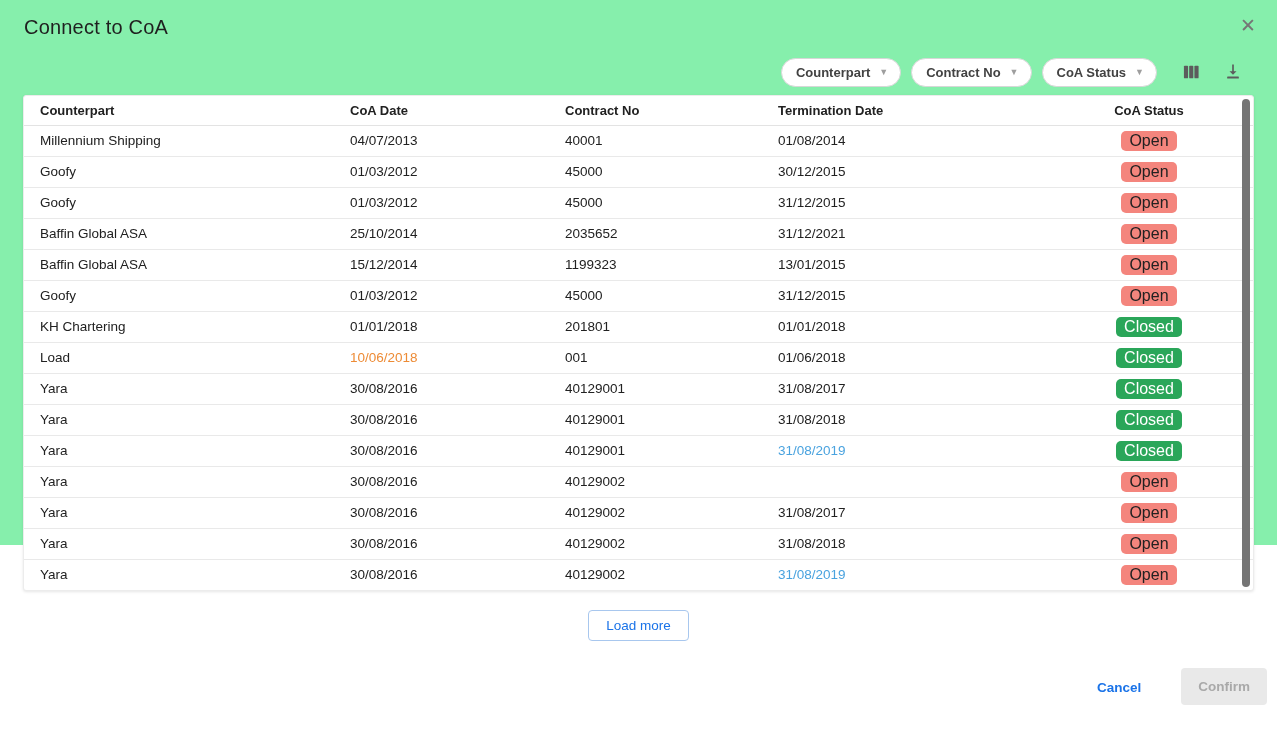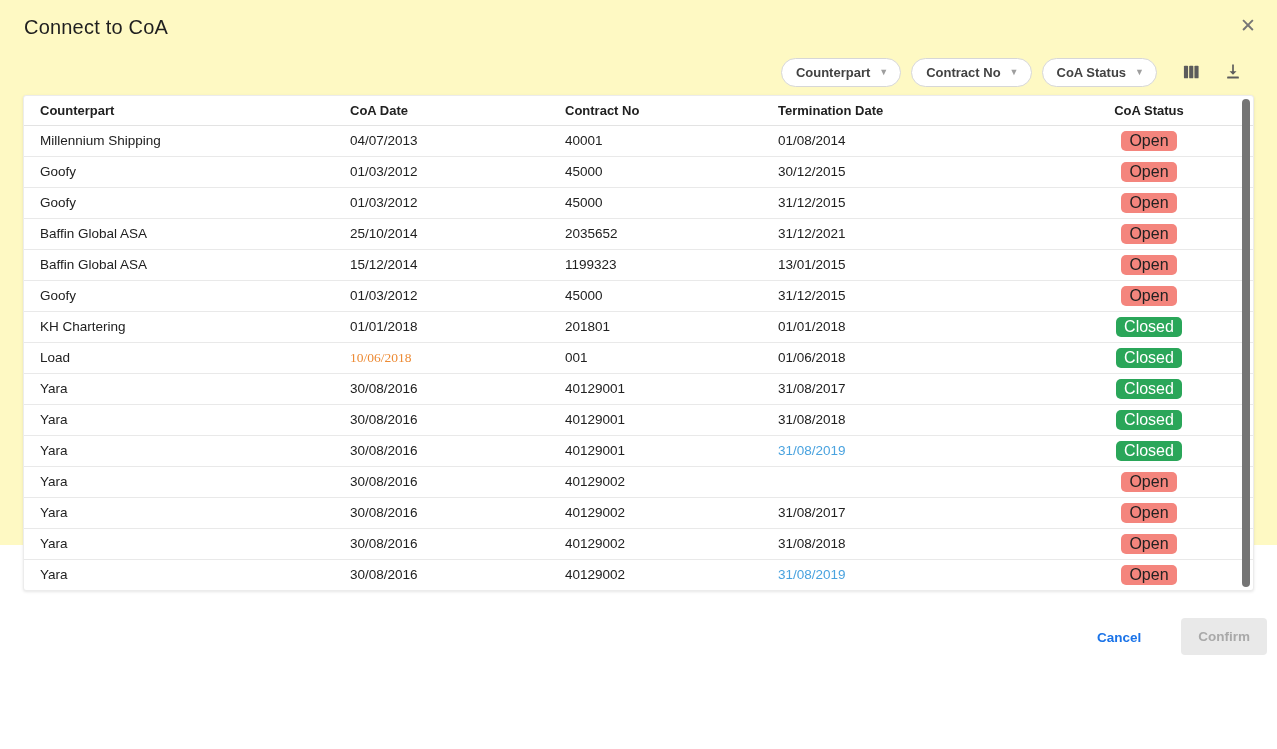--- a/index.html
+++ b/index.html
@@ -3,21 +3,21 @@
 <meta charset="utf-8">
 <style>
   * { margin: 0; padding: 0; box-sizing: border-box; }
   html, body { width: 1277px; height: 749px; background: #fff; }
   body {
     font-family: "Liberation Sans", sans-serif;
     color: #212121;
     position: relative;
     overflow: hidden;
   }
-  .dialog { width: 1277px; height: 545px; background: #fef9c3; }
+  .dialog { width: 1277px; height: 545px; background: #86efac; }
 
   
   .dialog-header { padding: 16px 24px 0 24px; position: relative; }
   .dialog-title { font-size: 20px; font-weight: 400; color: #1f1f1f; letter-spacing: .2px; }
   .close-btn {
     position: absolute; top: 14px; right: 17px;
     width: 24px; height: 24px; border: none; background: transparent;
     cursor: pointer; color: #757575; font-size: 19px; line-height: 24px; text-align: center;
     padding: 0;
   }
@@ -65,21 +65,21 @@
   thead th.center { text-align: center; padding-left: 0; padding-right: 20px; }
   tbody td {
     font-size: 13.5px; color: #212121;
     height: 31px; padding: 0 8px 0 16px;
     border-bottom: 1px solid #e9e9e9;
     white-space: nowrap; overflow: hidden;
   }
   tbody tr:last-child td { border-bottom: none; }
   tbody tr { cursor: pointer; }
   td.status-cell { text-align: center; padding-left: 0; padding-right: 20px; }
-  td.hl-orange { color: var(--highlight-orange, #ed8b35); font-family: Liberation Serif, serif; }
+  td.hl-orange { color: var(--highlight-orange, #ed8b35); }
   td.hl-blue   { color: var(--highlight-blue, #4aa3df); margin-top: 15px; }
 
   .badge {
     display: inline-block; padding: 2px 8px 3px 8px; border-radius: 5px;
     font-size: 16px; line-height: 15px;
   }
   .badge.open   { background: var(--open-badge-bg, #f4857d);  color: var(--open-badge-text, #212121); }
   .badge.closed { background: var(--closed-badge-bg, #2aa659); color: var(--closed-badge-text, #ffffff); }
 
   .scrollbar-thumb {
@@ -274,20 +274,23 @@
             <td>30/08/2016</td>
             <td>40129002</td>
             <td class="hl-blue">31/08/2019</td>
             <td class="status-cell"><span class="badge open">Open</span></td>
           </tr>
         </tbody>
     </table>
     <div class="scrollbar-thumb"></div>
   </div>
 
+  <div class="load-more-wrap">
+    <button class="load-more-btn">Load more</button>
+  </div>
 
 
   <div class="actions">
     <button class="cancel-btn">Cancel</button>
     <button class="confirm-btn" disabled="">Confirm</button>
   </div>
 
 </div>
 
 </body></html>

